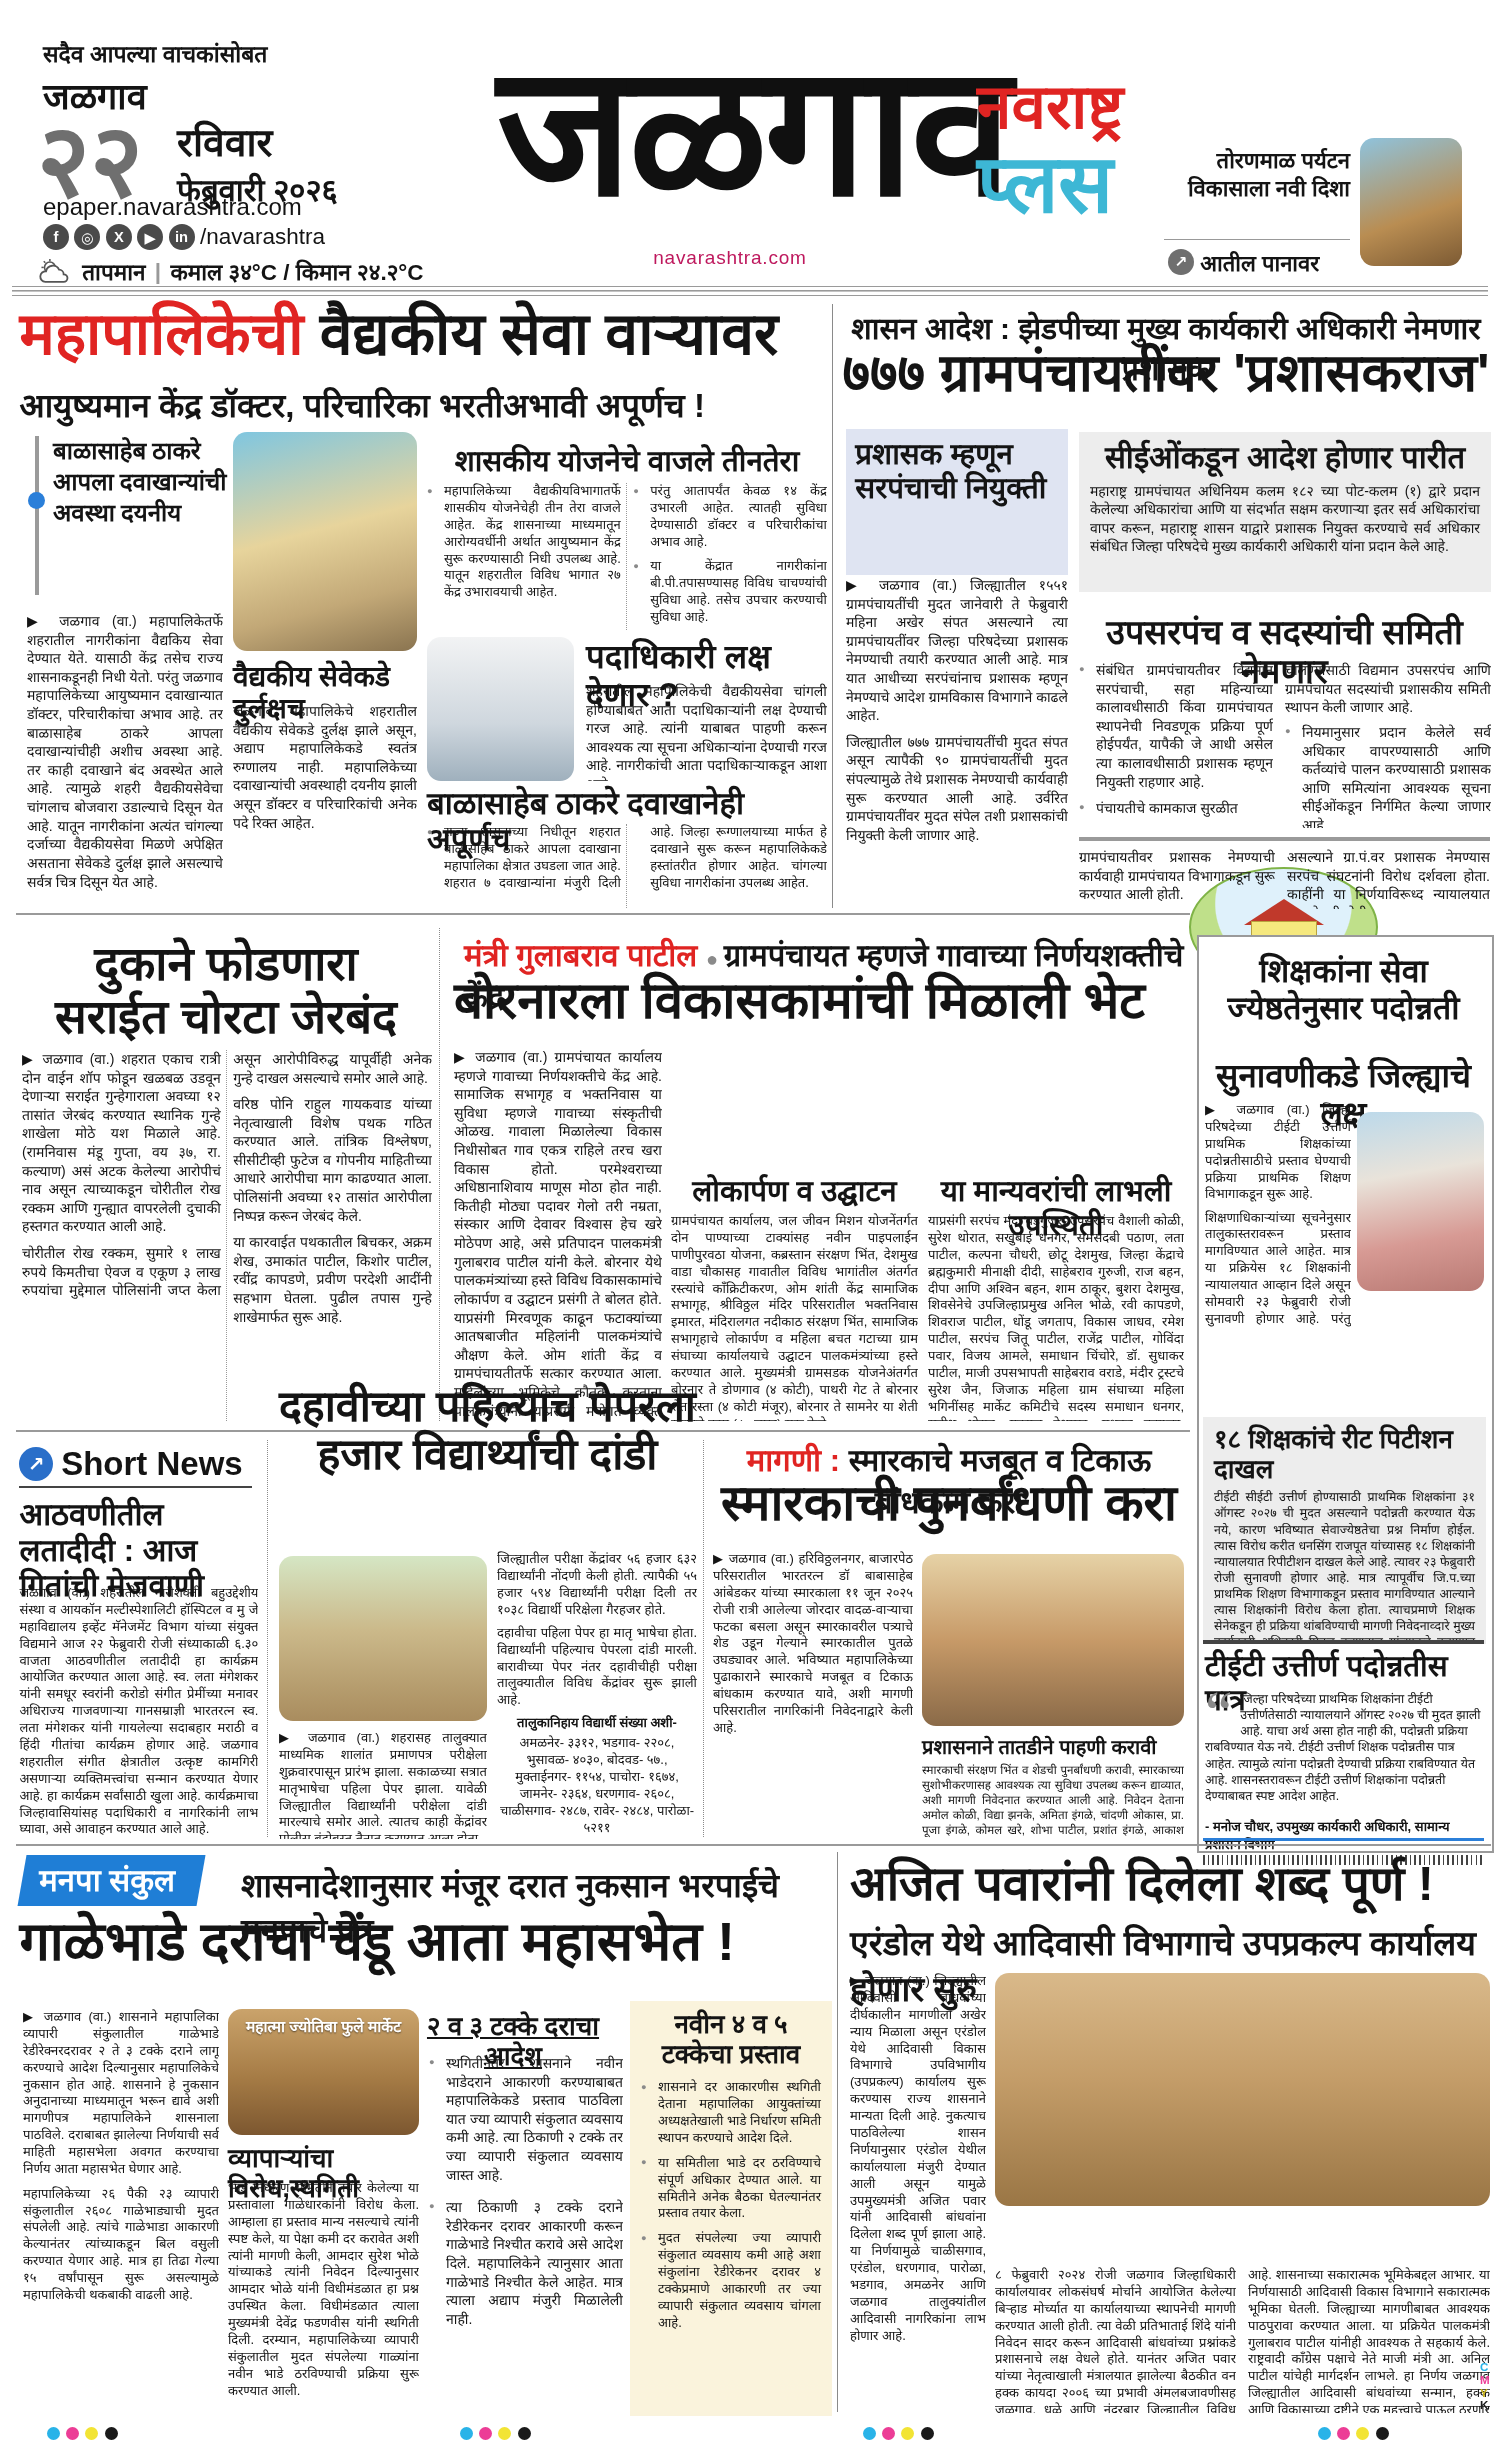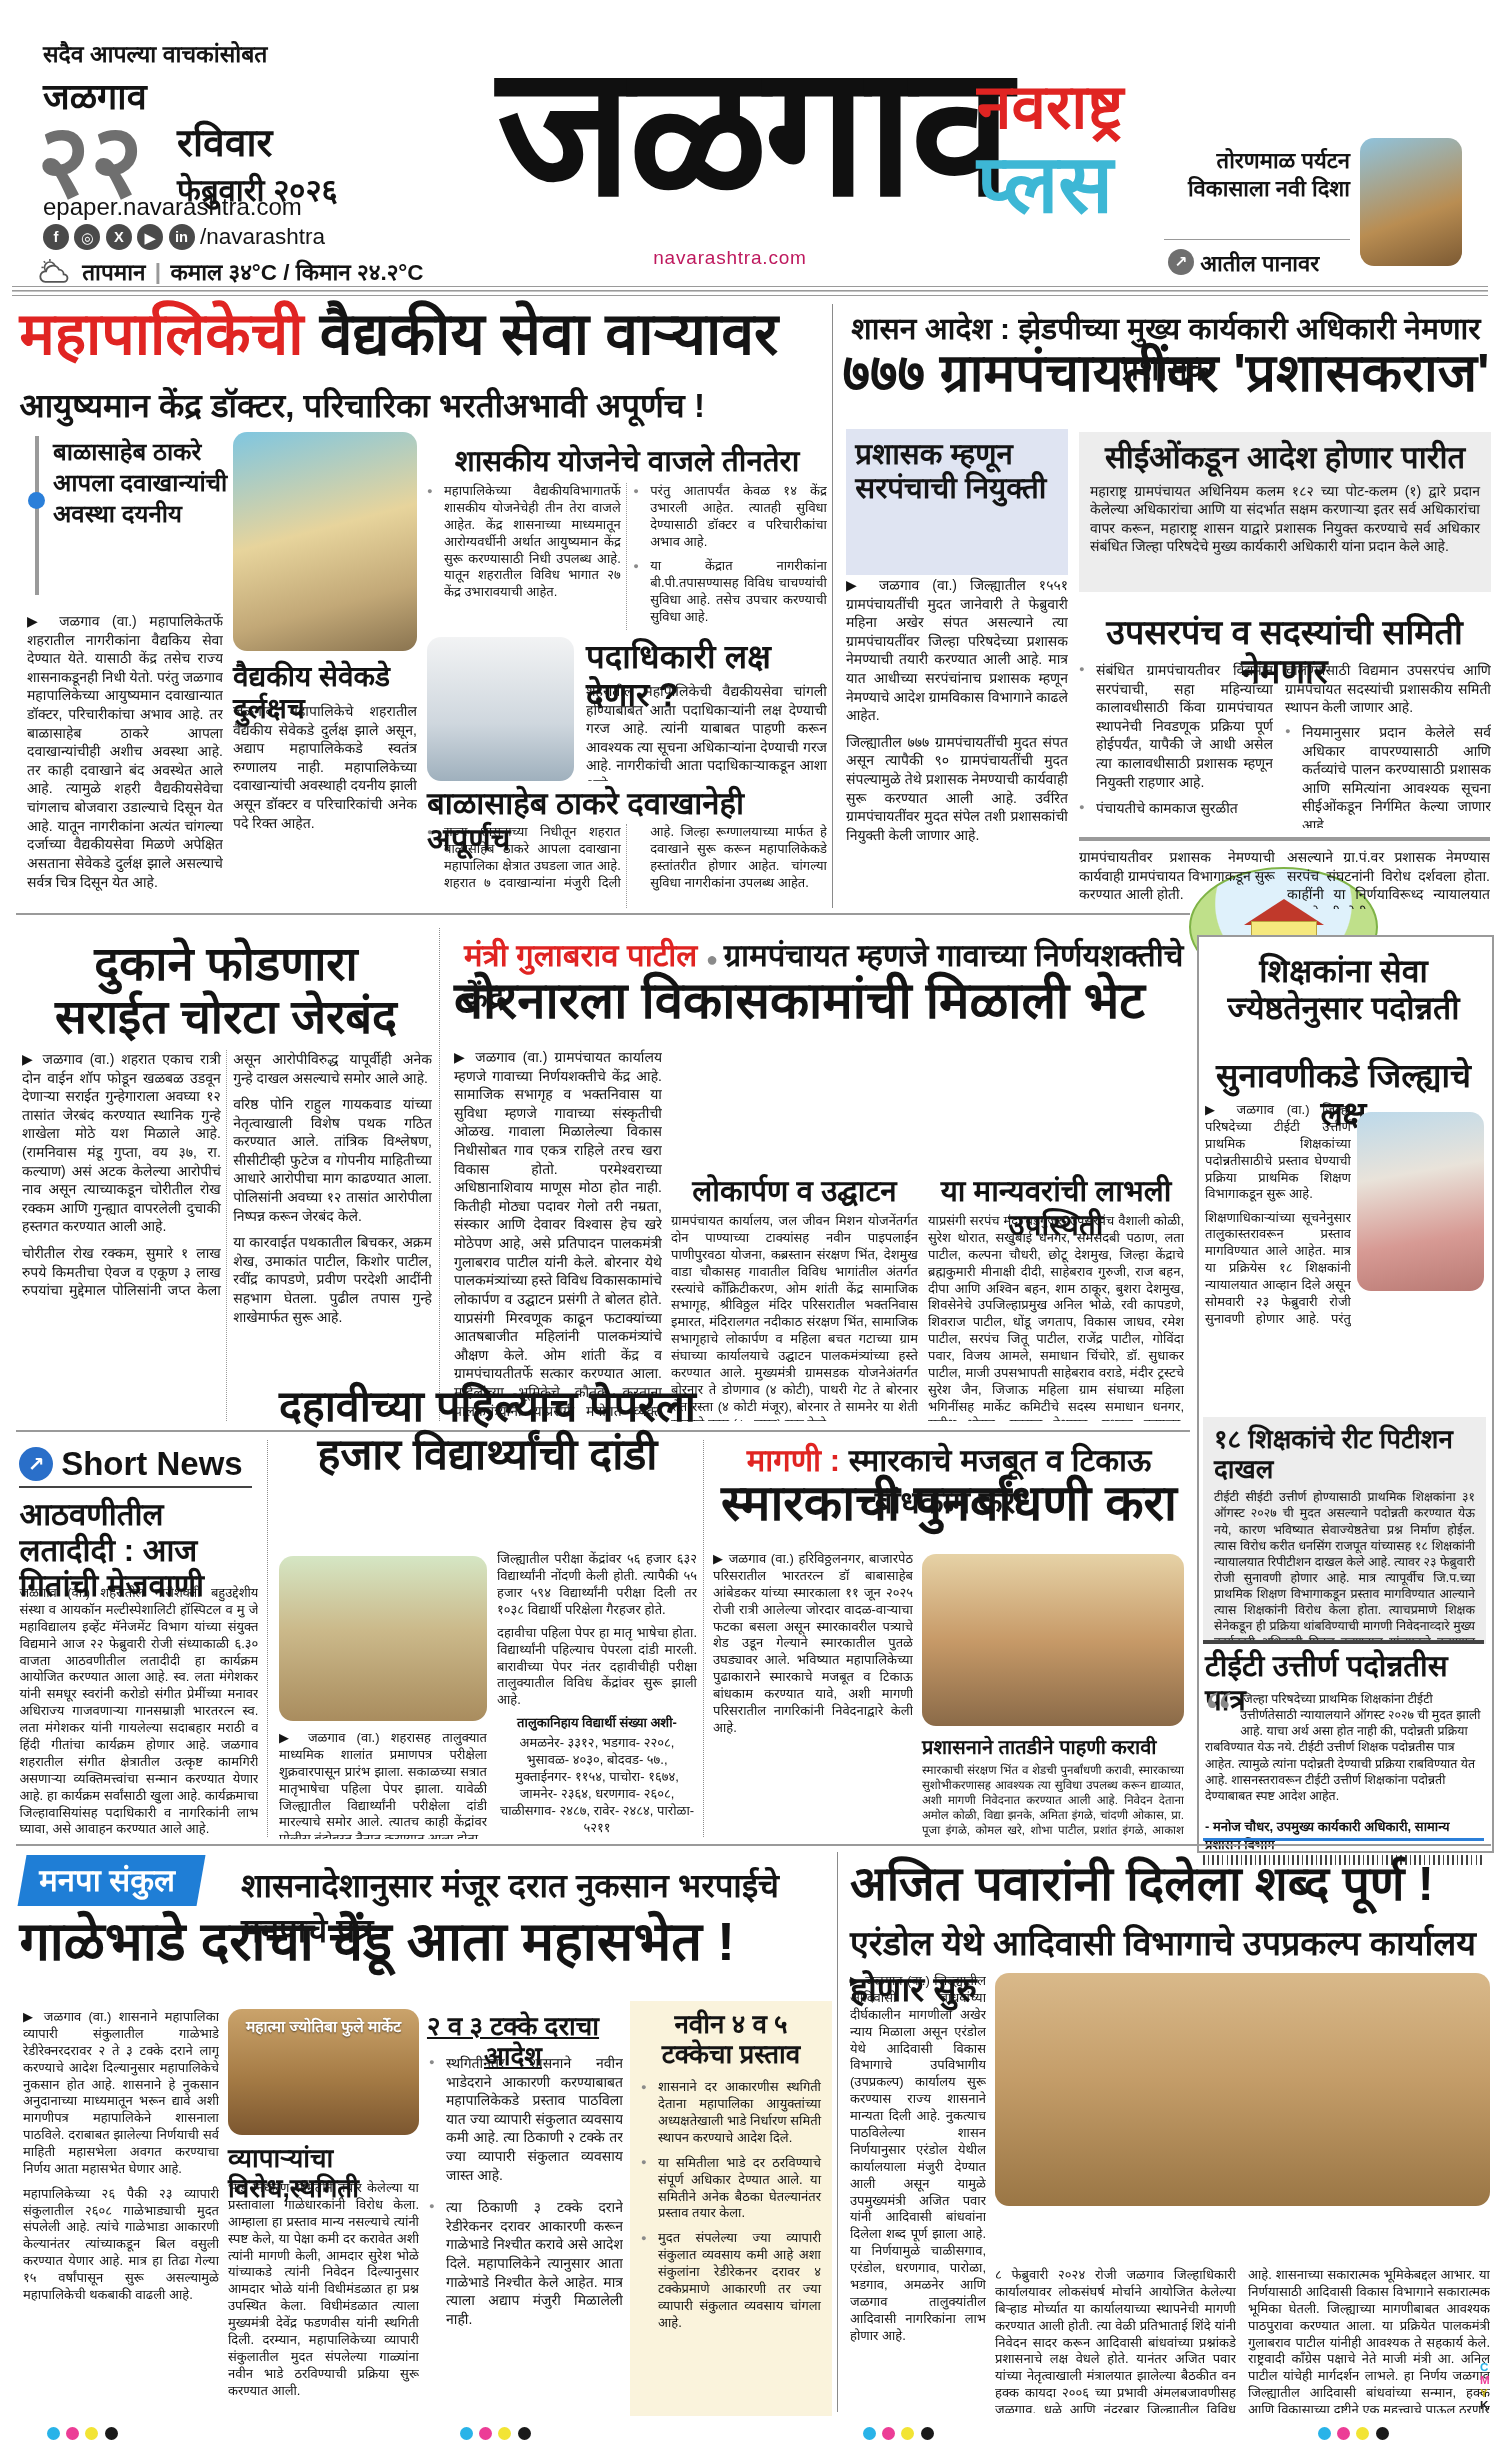--- a/index.html
+++ b/index.html
@@ -46,21 +46,21 @@
   .boxtitle{font-size:29.5px;font-weight:bold;line-height:1.15;}
   .body-t{font-size:14px;line-height:1.33;text-align:justify;}
   .body-s{font-size:13px;line-height:1.3;text-align:justify;}
   .cols2{column-count:2;column-gap:12.4px;column-rule:0.8px dotted #999;}
   .bullet{position:relative;padding-left:17px;margin-bottom:7.8px;}
   .bullet::before{content:"●";position:absolute;left:0;top:1.6px;font-size:9.3px;color:#8a8a8a;}
   .vsep-dot{border-left:1.6px dotted #8a8a8a;width:0;}
   .vsep-solid{border-left:1.6px solid #8a8a8a;width:0;}
   .hrule{background:#9a9a9a;height:2.3px;}
   .pullquote{border-left:4.7px solid #9a9a9a;padding-left:14px;position:relative;
-             font-size:24px;font-weight:bold;line-height:1.3;}
+             font-size:24px;font-weight:bold;line-height:1.3;font-family:Liberation Serif, serif;}
   .pq-dot{position:absolute;left:-11px;top:56px;width:17px;height:17px;border-radius:50%;background:#2b7fd9;}
   .graybox{background:#ededed;padding:7.8px 11px;}
   .bluebox{background:#dfe4f2;padding:7.8px 9.3px;}
   .yellowbox{background:#faf3dc;padding:9.3px 11px;}
   .badge-blue{background:#1f7ed6;color:#fff;font-size:31px;font-weight:bold;display:inline-block;
               padding:3.1px 26px 6.2px 17px;transform:skewX(-10deg);}
   .badge-blue>span{display:inline-block;transform:skewX(10deg);}
   .quote-mark{float:left;font-size:62px;line-height:.7;color:#8a8a8a;margin-right:7.8px;font-family:"Liberation Serif",serif;}
   .tickstrip{background:repeating-linear-gradient(90deg,#444 0 1.6px,transparent 1.6px 4.7px);height:10px;}
   .dotgroup{display:flex;gap:6.2px;}

